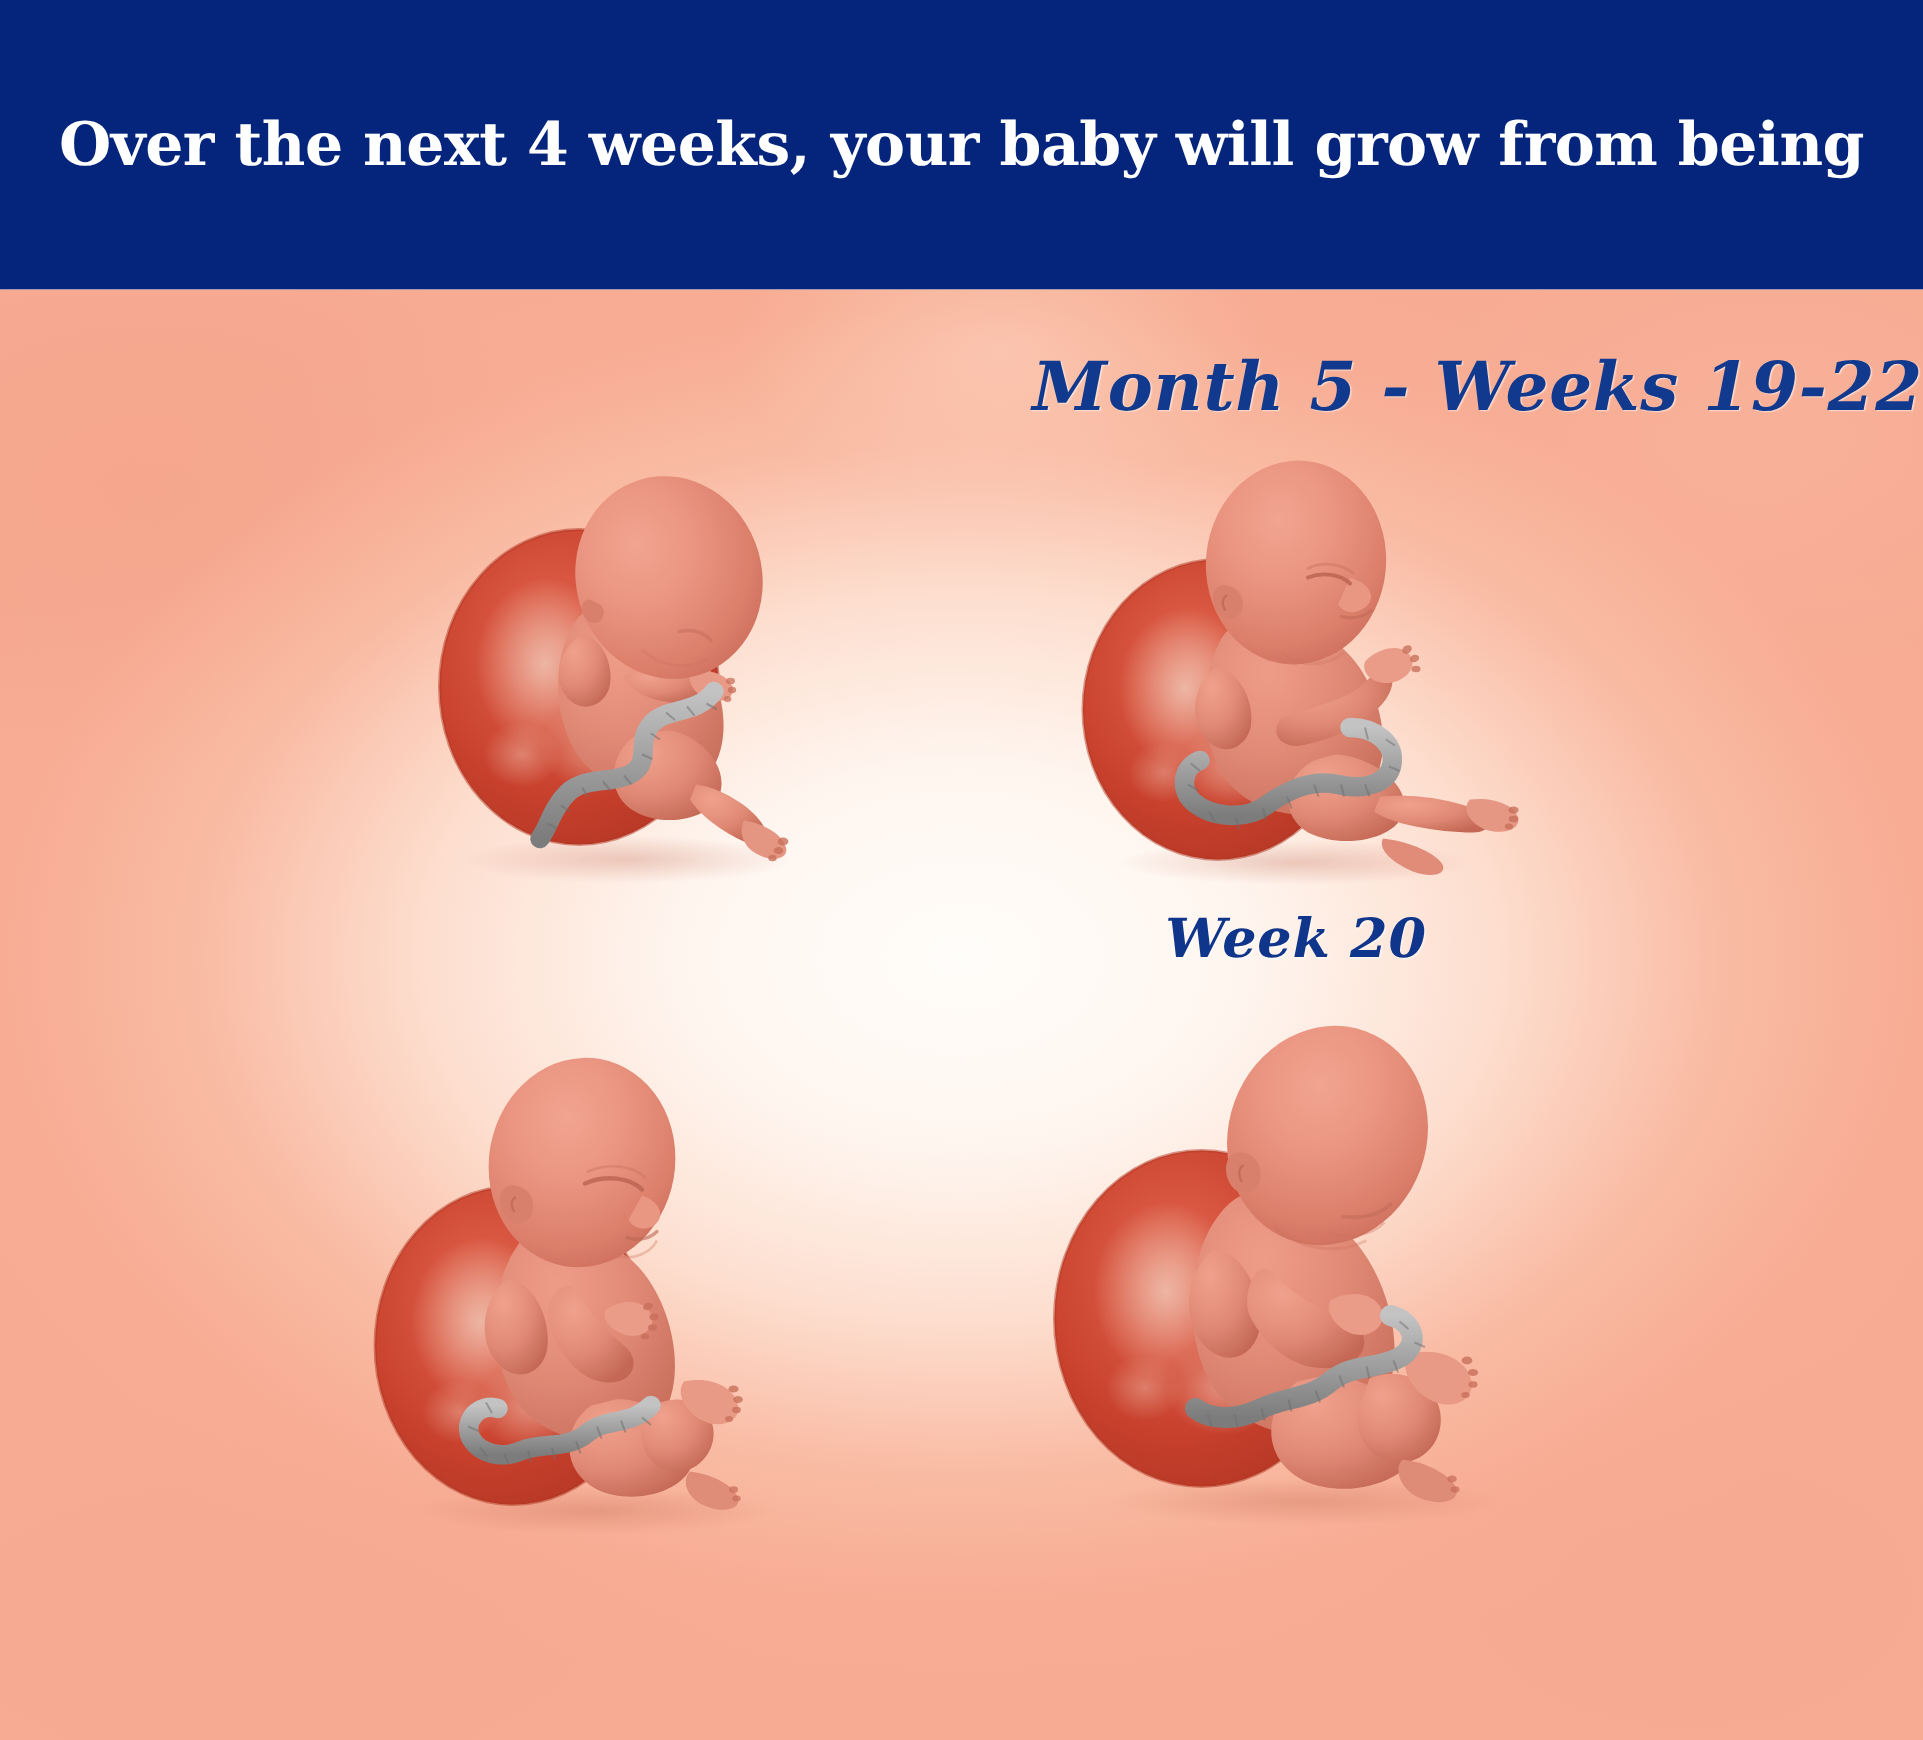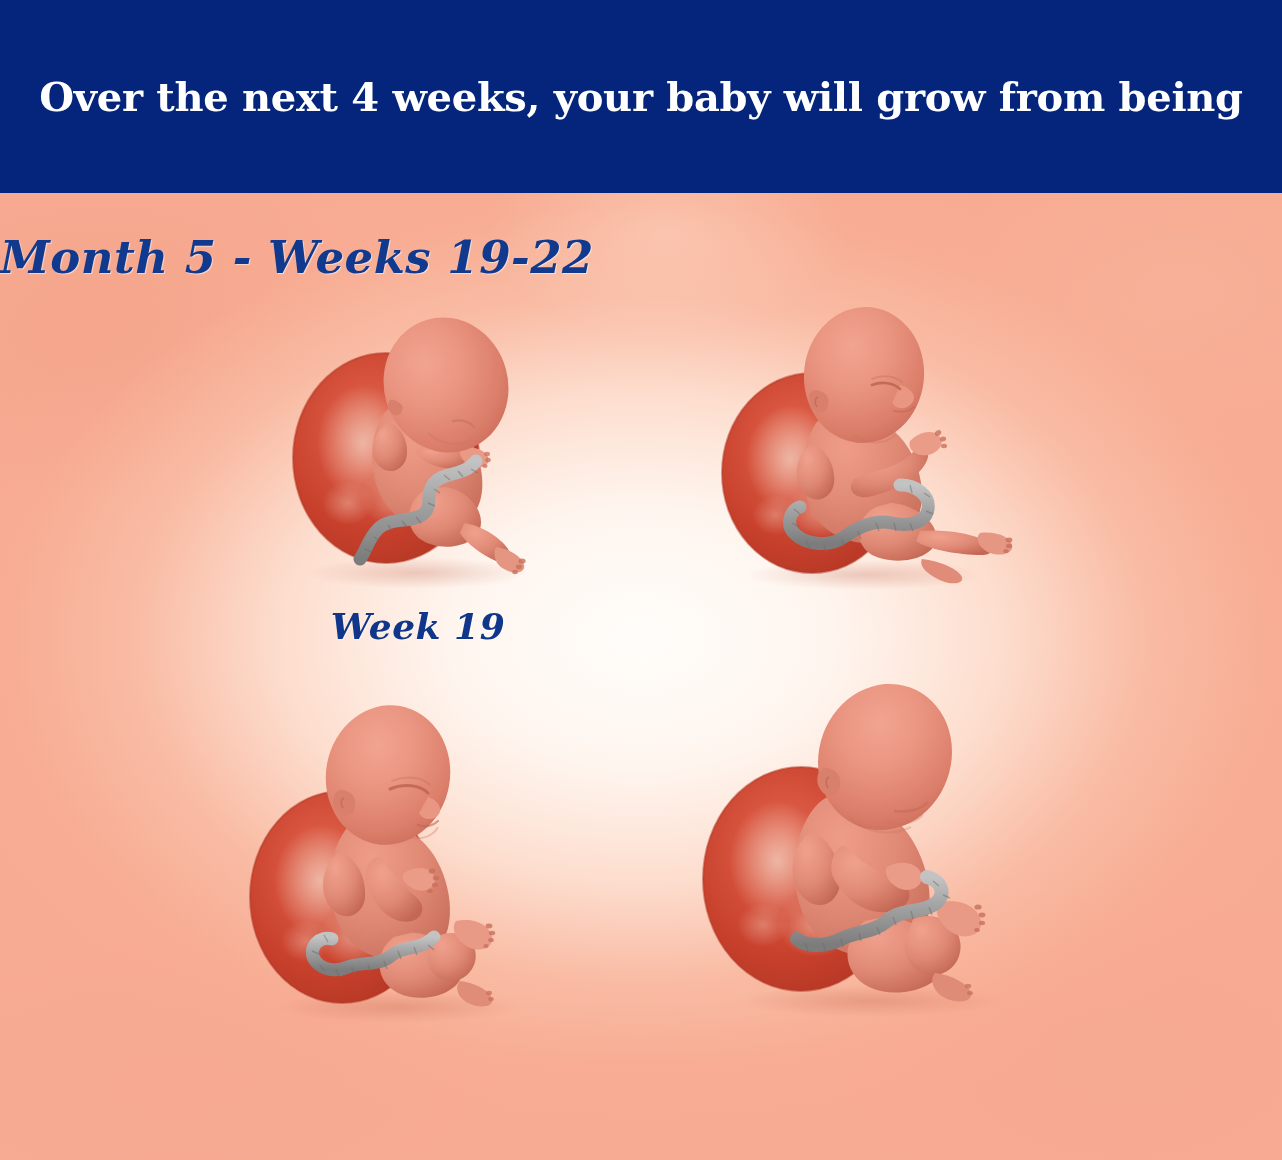--- a/index.html
+++ b/index.html
@@ -75,21 +75,21 @@
       radial-gradient(ellipse 30% 24% at 88% 90%, rgba(246,168,142,0.30) 0%, rgba(246,168,142,0) 75%),
       radial-gradient(ellipse 18% 14% at 52% 4%, rgba(255,224,206,0.45) 0%, rgba(255,224,206,0) 78%);
   }
 
   
   .section-title {
     position: absolute;
     left: 0;
     top: 38px;
     width: 1282px;
-    text-align: left;
+    text-align: right;
     color: #113a8e;
     font-family: "DejaVu Serif", "Liberation Serif", serif;
     font-weight: bold;
     font-style: italic;
     font-size: 45px;
     letter-spacing: 0.5px;
     text-shadow: 1px 1px 1px rgba(255,255,255,0.55);
   }
 
   
@@ -418,17 +418,17 @@
 
           <g fill="none" stroke="url(#gCord)" stroke-width="14" stroke-linecap="round">
             <path d="M238 206 C254 210 258 226 244 234 C230 242 212 238 198 250 C184 262 168 260 152 268 C136 276 118 276 108 268"></path>
           </g>
           <g stroke="#6E6E6E" stroke-width="1.4" opacity="0.5" fill="none">
             <path d="M244 210 l6 5 M254 224 l7 3 M240 236 l3 8 M222 240 l2 8 M204 246 l3 8 M188 256 l3 8 M170 262 l2 8 M152 268 l2 8 M134 272 l2 8 M116 272 l3 8"></path>
           </g>
         </svg>
       </div>
 
-      <div class="week-label label-w19">Week 19</div>
+      <div class="week-label label-w20">Week 20</div>
 
     </div>
   </div>
 </div>
 
 </body></html>

